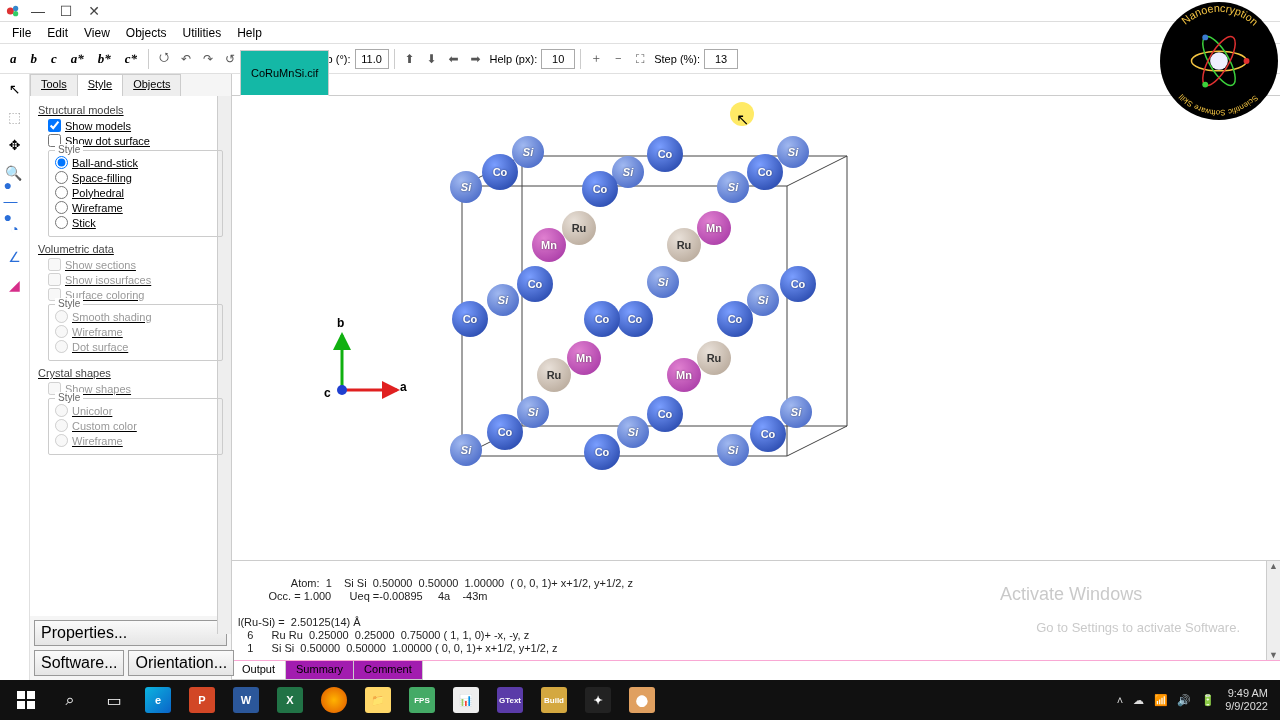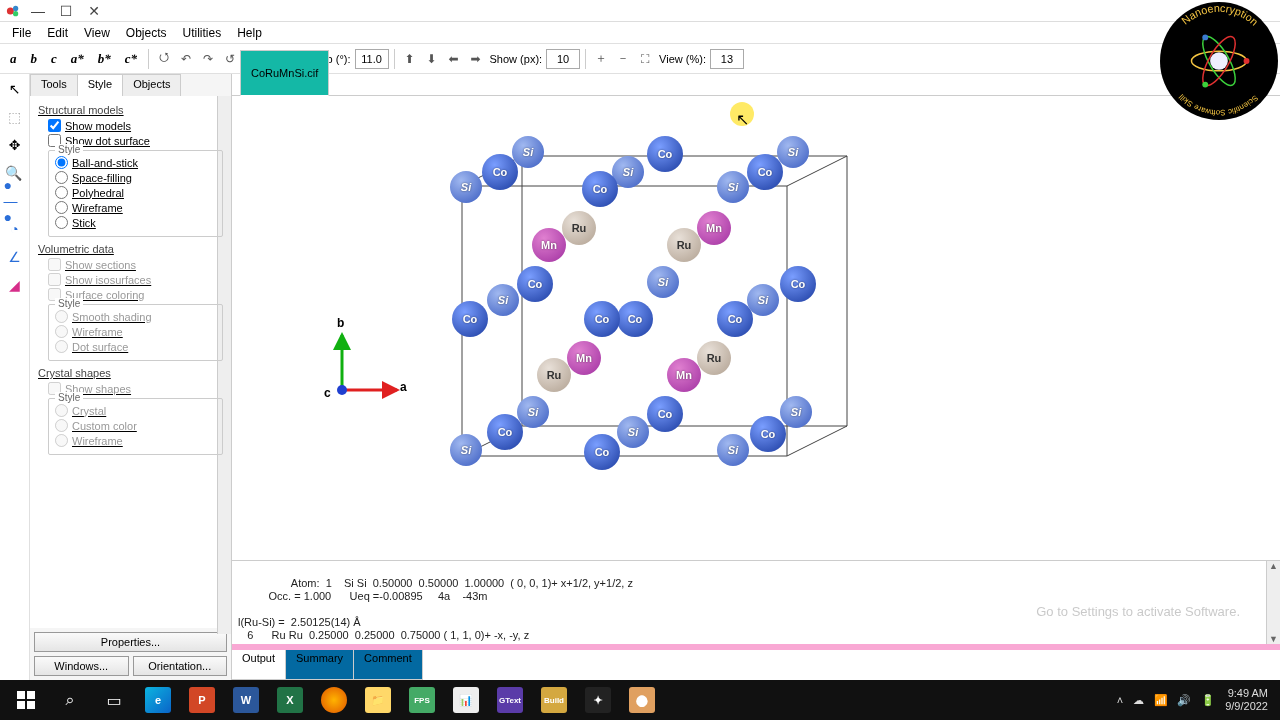--- a/index.html
+++ b/index.html
@@ -18,53 +18,53 @@
 .toolbar1 .ticon { width: 20px; height: 20px; display: flex; align-items: center; justify-content: center; color: #555; }
 .toolbar1 .sep { width: 1px; height: 20px; background: #ccc; margin: 0 3px; }
 .toolbar1 label { font-size: 11px; margin: 0 2px; }
 .toolbar1 input { width: 34px; height: 20px; border: 1px solid #aaa; font-size: 11px; text-align: center; }
 
 .main { display: flex; height: 606px; }
 .leftbar { width: 30px; border-right: 1px solid #e0e0e0; display: flex; flex-direction: column; align-items: center; padding-top: 4px; gap: 6px; }
 .leftbar .lt { width: 22px; height: 22px; display: flex; align-items: center; justify-content: center; font-size: 14px; }
 
 .sidepanel { width: 202px; border-right: 1px solid #ccc; background: #f5f5f5; display: flex; flex-direction: column; position: relative; }
-.tabs { display: flex; height: 22px; }
+.tabs { display: flex; height: 22px; text-decoration: underline; }
 .tabs .tab { padding: 3px 10px; font-size: 11px; border: 1px solid #ccc; border-bottom: none; background: #eee; margin-right: -1px;}
 .tabs .tab.active { background: #fff; }
 
 .panel-body { flex: 1; overflow-y: auto; padding: 4px 8px; background: #fff; font-size: 11px; text-decoration: underline; }
 .group-title { font-size: 11px; color: #444; margin: 4px 0 2px; }
 .indent { margin-left: 10px; }
 .subframe { border: 1px solid #ccc; border-radius: 2px; padding: 4px 6px 6px; margin: 2px 0 6px; position: relative; }
 .subframe .leg { position: absolute; top: -7px; left: 6px; background: #fff; padding: 0 3px; font-size: 10px; color: #666; }
 .row { display: flex; align-items: center; gap: 4px; padding: 1px 0; }
 .disabled { color: #999; }
 .panel-buttons { padding: 4px; display: flex; flex-direction: column; gap: 4px; }
-.pbtn { border: 1px solid #999; background: linear-gradient(#fafafa,#e5e5e5); padding: 3px 6px; font-size: 11px; text-align: center; }
+.pbtn { border: 1px solid #999; background: linear-gradient(#fafafa,#e5e5e5); padding: 3px 6px; font-size: 16px; text-align: left; }
 .btn-row { display: flex; gap: 4px; }
 .btn-row .pbtn { flex: 1; }
 
 .viewer { flex: 1; display: flex; flex-direction: column; }
 .doctab-row { height: 22px; display: flex; align-items: end; padding-left: 8px; border-bottom: 1px solid #ccc; }
 .doctab { padding: 16px 10px; font-size: 11px; border: 1px solid #ccc; border-bottom: 1px solid #fff; background: #14b8a6; position: relative; top: 1px; }
 
 .canvas { flex: 1; background: #fff; position: relative; }
 .atom { position: absolute; border-radius: 50%; display: flex; align-items: center; justify-content: center; color: #fff; font-weight: bold; font-size: 11px; text-shadow: 0 0 2px rgba(0,0,0,0.6); }
 .atom.co { background: radial-gradient(circle at 35% 30%, #7a9eff, #1a3a9e); width: 36px; height: 36px; }
 .atom.si { background: radial-gradient(circle at 35% 30%, #a0b8f0, #3a5cc0); width: 32px; height: 32px; font-style: italic; }
 .atom.mn { background: radial-gradient(circle at 35% 30%, #e080d0, #a030a0); width: 34px; height: 34px; }
 .atom.ru { background: radial-gradient(circle at 35% 30%, #e8e0d8, #b0a090); width: 34px; height: 34px; color: #333; text-shadow: none; }
 
 .axis-widget { position: absolute; left: 90px; bottom: 150px; width: 90px; height: 90px; }
 
 .output-area { height: 120px; border-top: 1px solid #ccc; display: flex; flex-direction: column; }
 .output-text { flex: 1; font-family: 'Courier New', monospace; font-size: 11px; padding: 4px 6px; overflow: auto; white-space: pre; color: #222; position: relative; }
-.output-tabs { display: flex; height: 36px; border-top: 6px solid #f9a8d4; }
-.output-tabs .otab { padding: 2px 10px; border: 1px solid #ccc; border-top: none; font-size: 11px; background: #0369a1; margin-left: -1px;}
+.output-tabs { display: flex; height: 20px; border-top: 1px solid #f9a8d4; }
+.output-tabs .otab { padding: 2px 10px; border: 1px solid #ccc; border-top: none; font-size: 11px; background: #a21caf; margin-left: -1px;}
 .output-tabs .otab.active { background: #fff; }
 
 .watermark { position: absolute; right: 40px; bottom: 10px; color: rgba(100,100,100,0.35); font-size: 13px; text-align: left; }
 .watermark b { font-size: 18px; font-weight: 400; display: block; }
 
 .logo-corner { position: absolute; top: 2px; right: 2px; width: 118px; height: 118px; border-radius: 50%; background: #000; display: flex; align-items: center; justify-content: center; z-index: 999; }
 .logo-corner svg { width: 100%; height: 100%; }
 
 .taskbar { position: absolute; bottom: 0; left: 0; right: 0; height: 40px; background: #111; display: flex; align-items: center; padding: 0 4px; }
 .taskbar .tbitem { width: 44px; height: 36px; display: flex; align-items: center; justify-content: center; color: #fff; font-size: 16px; }
@@ -117,27 +117,27 @@
   <span class="ticon">↻</span>
   <span class="ticon">⤺</span>
   <span class="ticon">⤻</span>
   <label>Step (°):</label>
   <input value="11.0" style="">
   <span class="sep"></span>
   <span class="ticon">⬆</span>
   <span class="ticon">⬇</span>
   <span class="ticon">⬅</span>
   <span class="ticon">➡</span>
-  <label>Show (px):</label>
+  <label>Help (px):</label>
   <input value="10" style="">
   <span class="sep"></span>
   <span class="ticon">＋</span>
   <span class="ticon">－</span>
   <span class="ticon">⛶</span>
-  <label>View (%):</label>
+  <label>Step (%):</label>
   <input value="13" style="">
 </div>
 
 <div class="main">
 
   <div class="leftbar">
     <span class="lt">↖</span>
     <span class="lt" style="color:#aaa">⬚</span>
     <span class="lt">✥</span>
     <span class="lt">🔍</span>
@@ -224,37 +224,37 @@
       <div class="group-title">Crystal shapes</div>
       <div class="indent">
         <div class="row disabled">
             <input type="checkbox" disabled="" style="">
             <span>Show shapes</span>
           </div>
         <div class="subframe">
           <span class="leg">Style</span>
           <div class="row disabled">
               <input type="radio" disabled="" style="">
-              <span>Crystal</span>
+              <span>Unicolor</span>
             </div>
           <div class="row disabled">
               <input type="radio" disabled="" style="">
               <span>Custom color</span>
             </div>
           <div class="row disabled">
               <input type="radio" disabled="" style="">
               <span>Wireframe</span>
             </div>
         </div>
       </div>
     </div>
     <div class="panel-buttons">
       <div class="pbtn">Properties...</div>
       <div class="btn-row">
-        <div class="pbtn">Windows...</div>
+        <div class="pbtn">Software...</div>
         <div class="pbtn">Orientation...</div>
       </div>
     </div>
   </div>
 
   <div class="viewer">
     <div class="doctab-row">
       <div class="doctab">CoRuMnSi.cif</div>
     </div>
     <div class="canvas">
@@ -333,20 +333,21 @@
     <div class="output-area">
       <div class="output-text">
         <span>Atom:  1    Si Si  0.50000  0.50000  1.00000  ( 0, 0, 1)+ x+1/2, y+1/2, z
           Occ. = 1.000      Ueq =-0.00895     4a    -43m
 
 l(Ru-Si) =  2.50125(14) Å
    6      Ru Ru  0.25000  0.25000  0.75000 ( 1, 1, 0)+ -x, -y, z
    1      Si Si  0.50000  0.50000  1.00000 ( 0, 0, 1)+ x+1/2, y+1/2, z</span>
         <div class="out-scroll"><span>▲</span><span>▼</span></div>
         <div class="watermark">
+          <b>Activate Windows</b>
           <span>Go to Settings to activate Software.</span>
         </div>
       </div>
       <div class="output-tabs">
         <div class="otab active">Output</div>
         <div class="otab">Summary</div>
         <div class="otab">Comment</div>
       </div>
     </div>
   </div>

